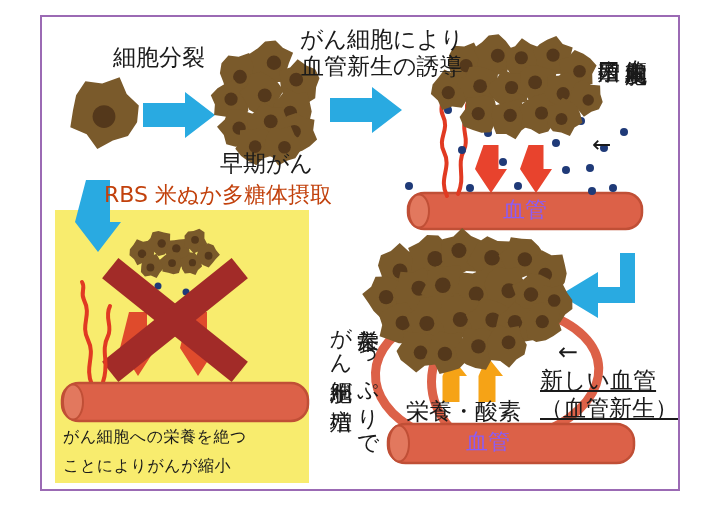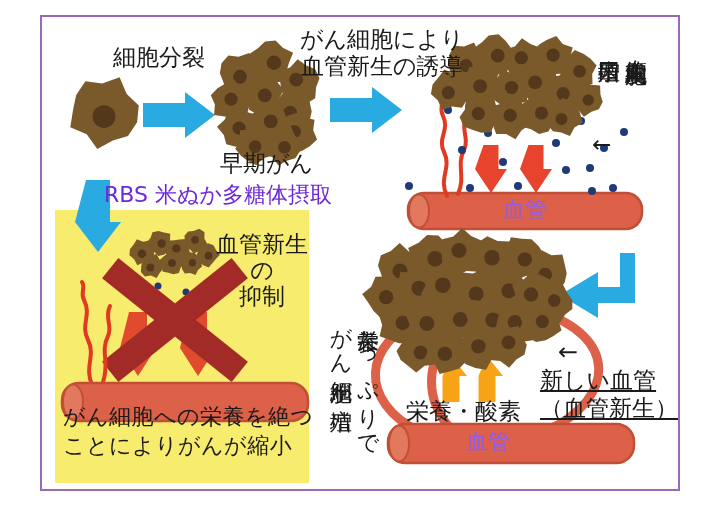--- a/index.html
+++ b/index.html
@@ -6,21 +6,21 @@
   #canvas{position:relative;width:720px;height:512px;background:#fff;overflow:hidden;
           font-family:"DejaVu Sans","Liberation Sans",sans-serif;}
   #frame{position:absolute;left:40px;top:15px;width:640px;height:476px;
          border:2px solid #9b6ab4;background:#fff;box-sizing:border-box;}
   #gfx{position:absolute;left:0;top:0;z-index:1;}
   .lbl{position:absolute;z-index:2;color:#1a1a1a;white-space:pre;line-height:1.16;
        font-family:"DejaVu Sans","Liberation Sans",sans-serif;}
   .vert{writing-mode:vertical-rl;text-orientation:upright;letter-spacing:1px;}
   .center{text-align:center;}
   .white{color:#8b5cf6;}
-  .red{color:#6d28d9;}
+  .red{color:#c2410c;}
 </style>
 </head>
 <body>
 
 <div id="canvas">
   <div id="frame"></div>
   <svg id="gfx" width="720" height="512">
       <rect x="55" y="210" width="254" height="273" fill="#f8ec6e"></rect>
       <g>
         <polygon points="137.1,122.3 128.0,136.0 112.9,140.6 97.3,149.0 86.7,134.2 70.3,127.2 73.0,110.2 76.1,95.2 85.4,81.3 102.2,83.5 119.6,77.3 126.7,94.1 138.8,105.6" fill="#7a5a2b"></polygon>
@@ -212,24 +212,21 @@
   <div class="lbl" style="left:220px;top:150px;font-size:23px;">早期がん</div>
   <div class="lbl center" style="left:300px;top:26px;font-size:23px;">がん細胞により
 血管新生の誘導</div>
 
   <div class="lbl vert" style="left:596px;top:42px;font-size:22px;line-height:27px;">血管内皮細胞
 増殖因子</div>
   <div class="lbl" style="left:592px;top:131px;font-size:23px;">←</div>
   <div class="lbl white center" style="left:408px;top:197px;width:234px;font-size:22px;">血管</div>
 
   <div class="lbl red" style="left:104px;top:182px;font-size:22px;">RBS 米ぬか多糖体摂取</div>
-  <div class="lbl center" style="left:212px;top:231px;width:100px;font-size:23px;line-height:26px;">血管新生
-の
-抑制</div>
-  <div class="lbl" style="left:63px;top:402px;font-size:22px;line-height:29px;letter-spacing:0.5px;">がん細胞への栄養を絶つ
+  <div class="lbl" style="left:63px;top:422px;font-size:16px;line-height:29px;letter-spacing:0.5px;">がん細胞への栄養を絶つ
 ことによりがんが縮小</div>
 
   <div class="lbl vert" style="left:328px;top:312px;font-size:22px;line-height:27px;">栄養たっぷりで
 がん細胞が増殖</div>
   <div class="lbl" style="left:406px;top:398px;font-size:23px;">栄養・酸素</div>
   <div class="lbl" style="left:558px;top:339px;font-size:24px;">←</div>
   <div class="lbl" style="left:540px;top:366px;font-size:23px;line-height:28px;text-decoration:underline;">新しい血管
 （血管新生）</div>
   <div class="lbl white center" style="left:388px;top:429px;width:200px;font-size:22px;">血管</div>
 </div>

